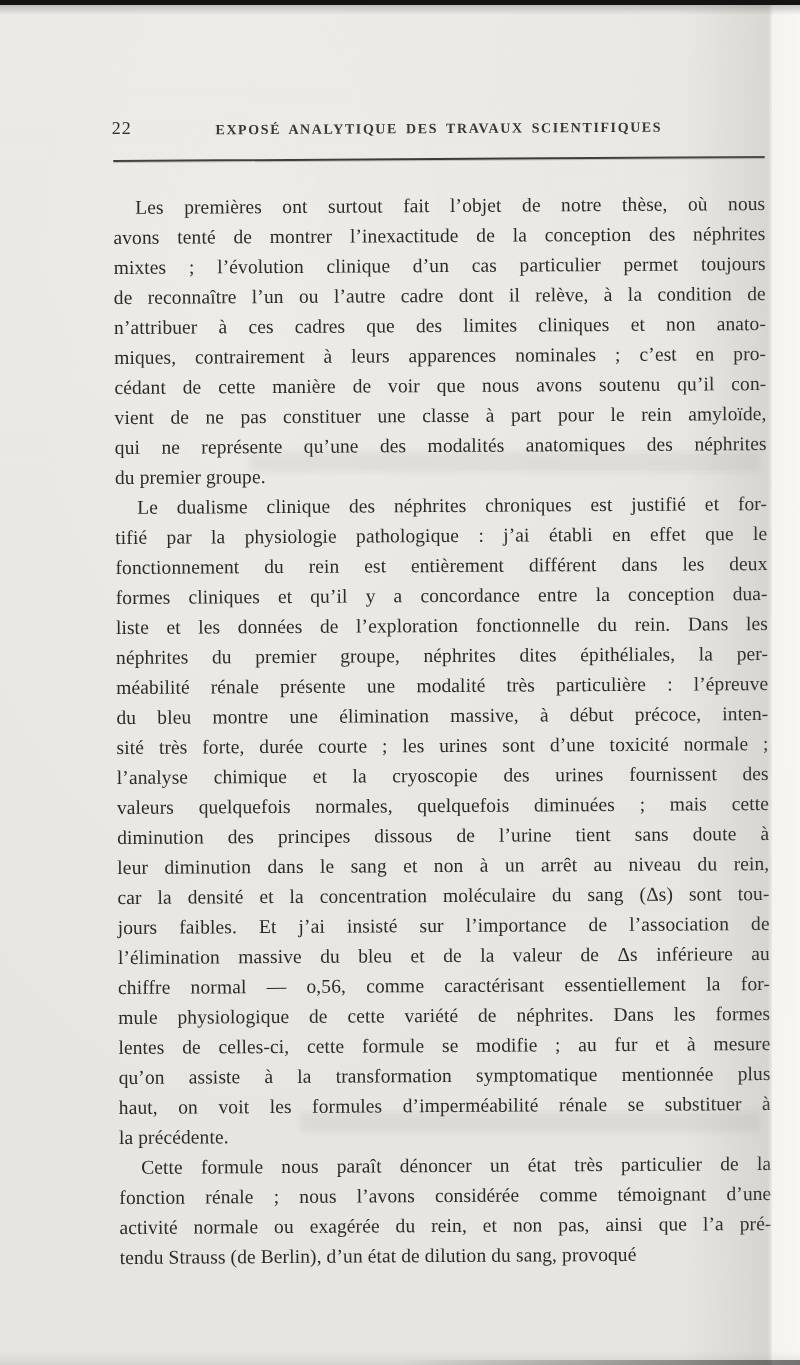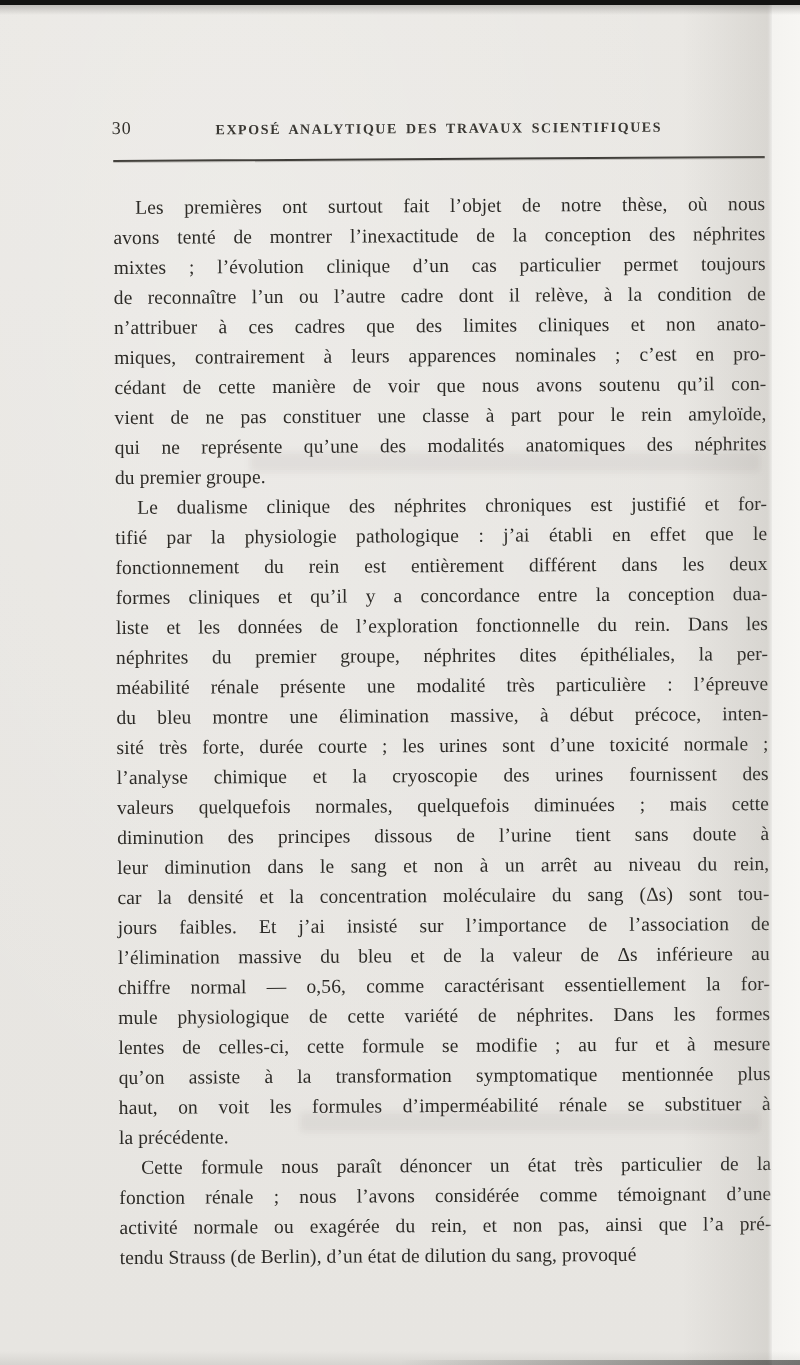--- a/index.html
+++ b/index.html
@@ -86,21 +86,21 @@
     text-rendering: optimizeLegibility;
   }
   .line.first { padding-left: 22px; }
   .line.last { text-align-last: left; }
 </style>
 </head>
 <body>
 
 <div class="page">
   <div class="content">
-    <span class="page-number">30</span>
+    <span class="page-number">22</span>
     <div class="running-title">EXPOSÉ ANALYTIQUE DES TRAVAUX SCIENTIFIQUES</div>
     <div class="header-rule"></div>
     <div class="page-body">
         <div class="line first">Les premières ont surtout fait l’objet de notre thèse, où nous</div>
         <div class="line">avons tenté de montrer l’inexactitude de la conception des néphrites</div>
         <div class="line">mixtes ; l’évolution clinique d’un cas particulier permet toujours</div>
         <div class="line">de reconnaître l’un ou l’autre cadre dont il relève, à la condition de</div>
         <div class="line">n’attribuer à ces cadres que des limites cliniques et non anato-</div>
         <div class="line">miques, contrairement à leurs apparences nominales ; c’est en pro-</div>
         <div class="line">cédant de cette manière de voir que nous avons soutenu qu’il con-</div>

